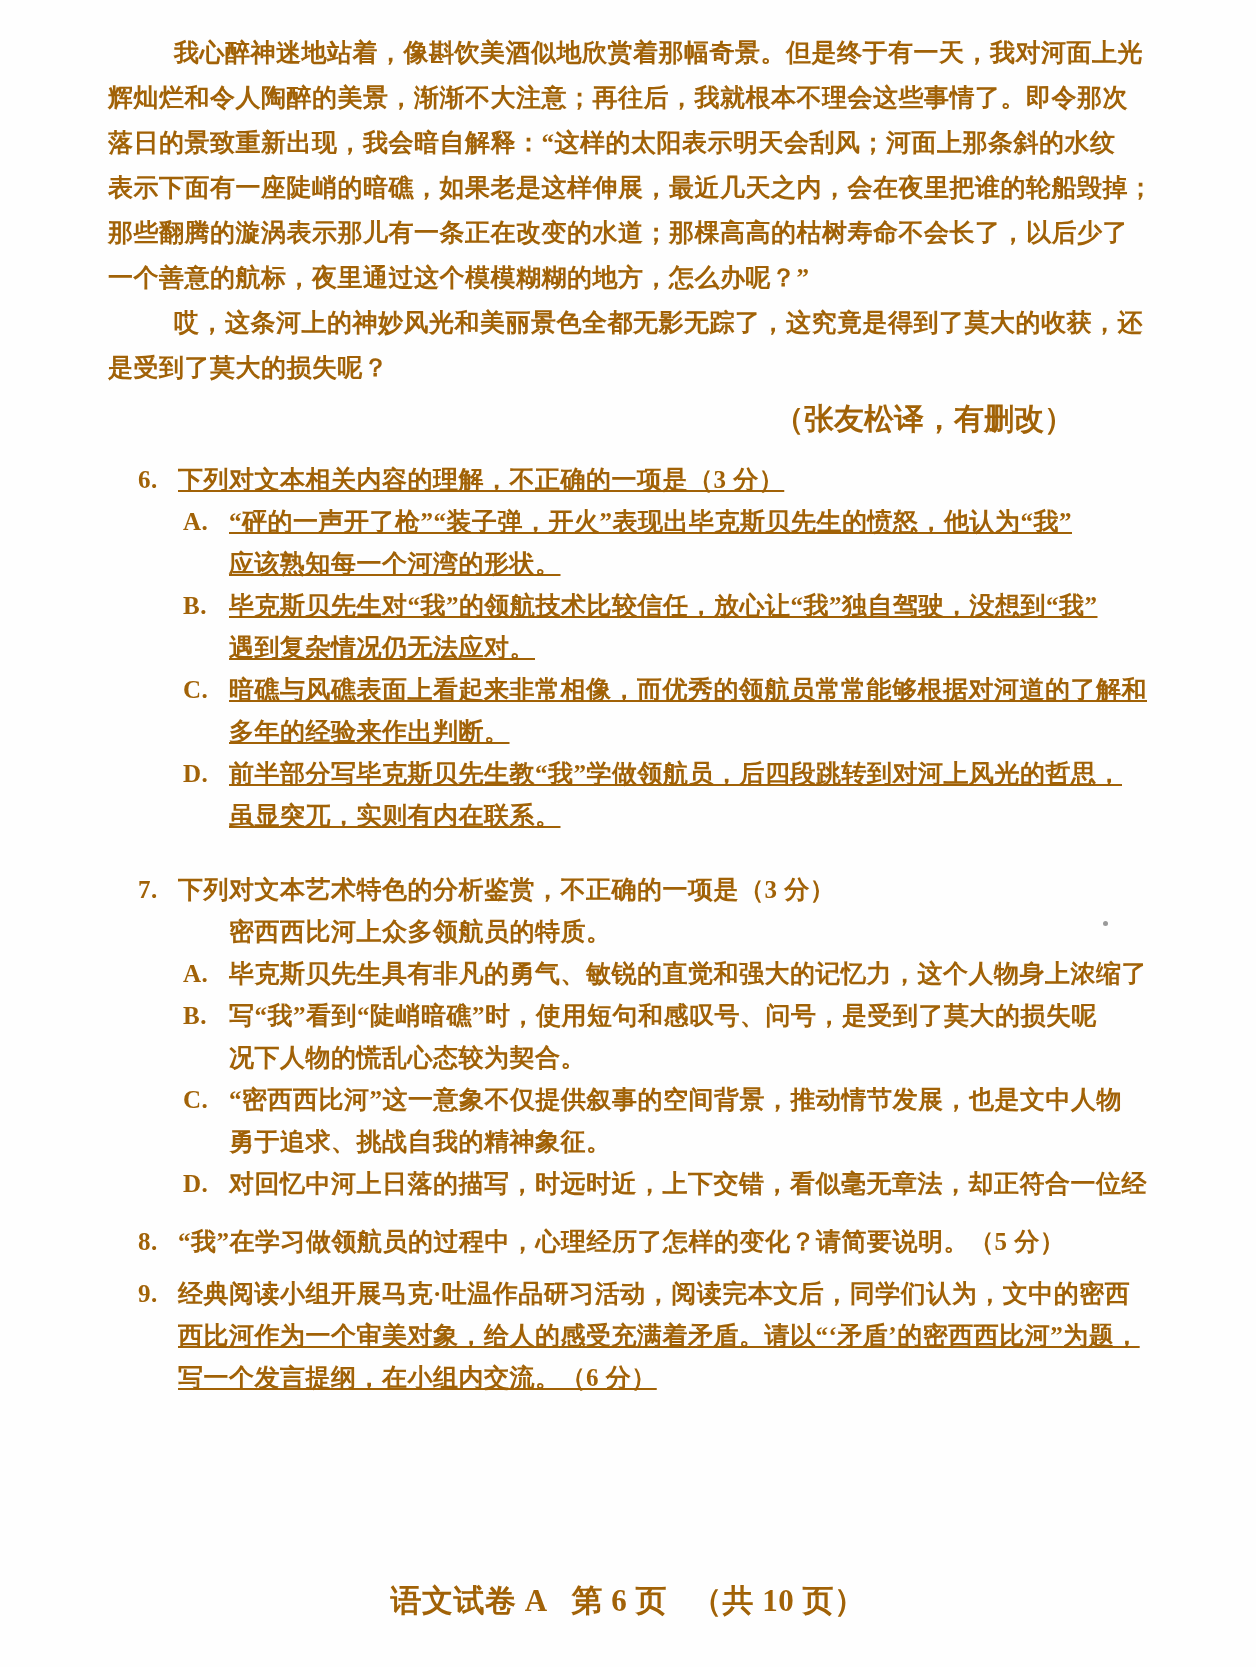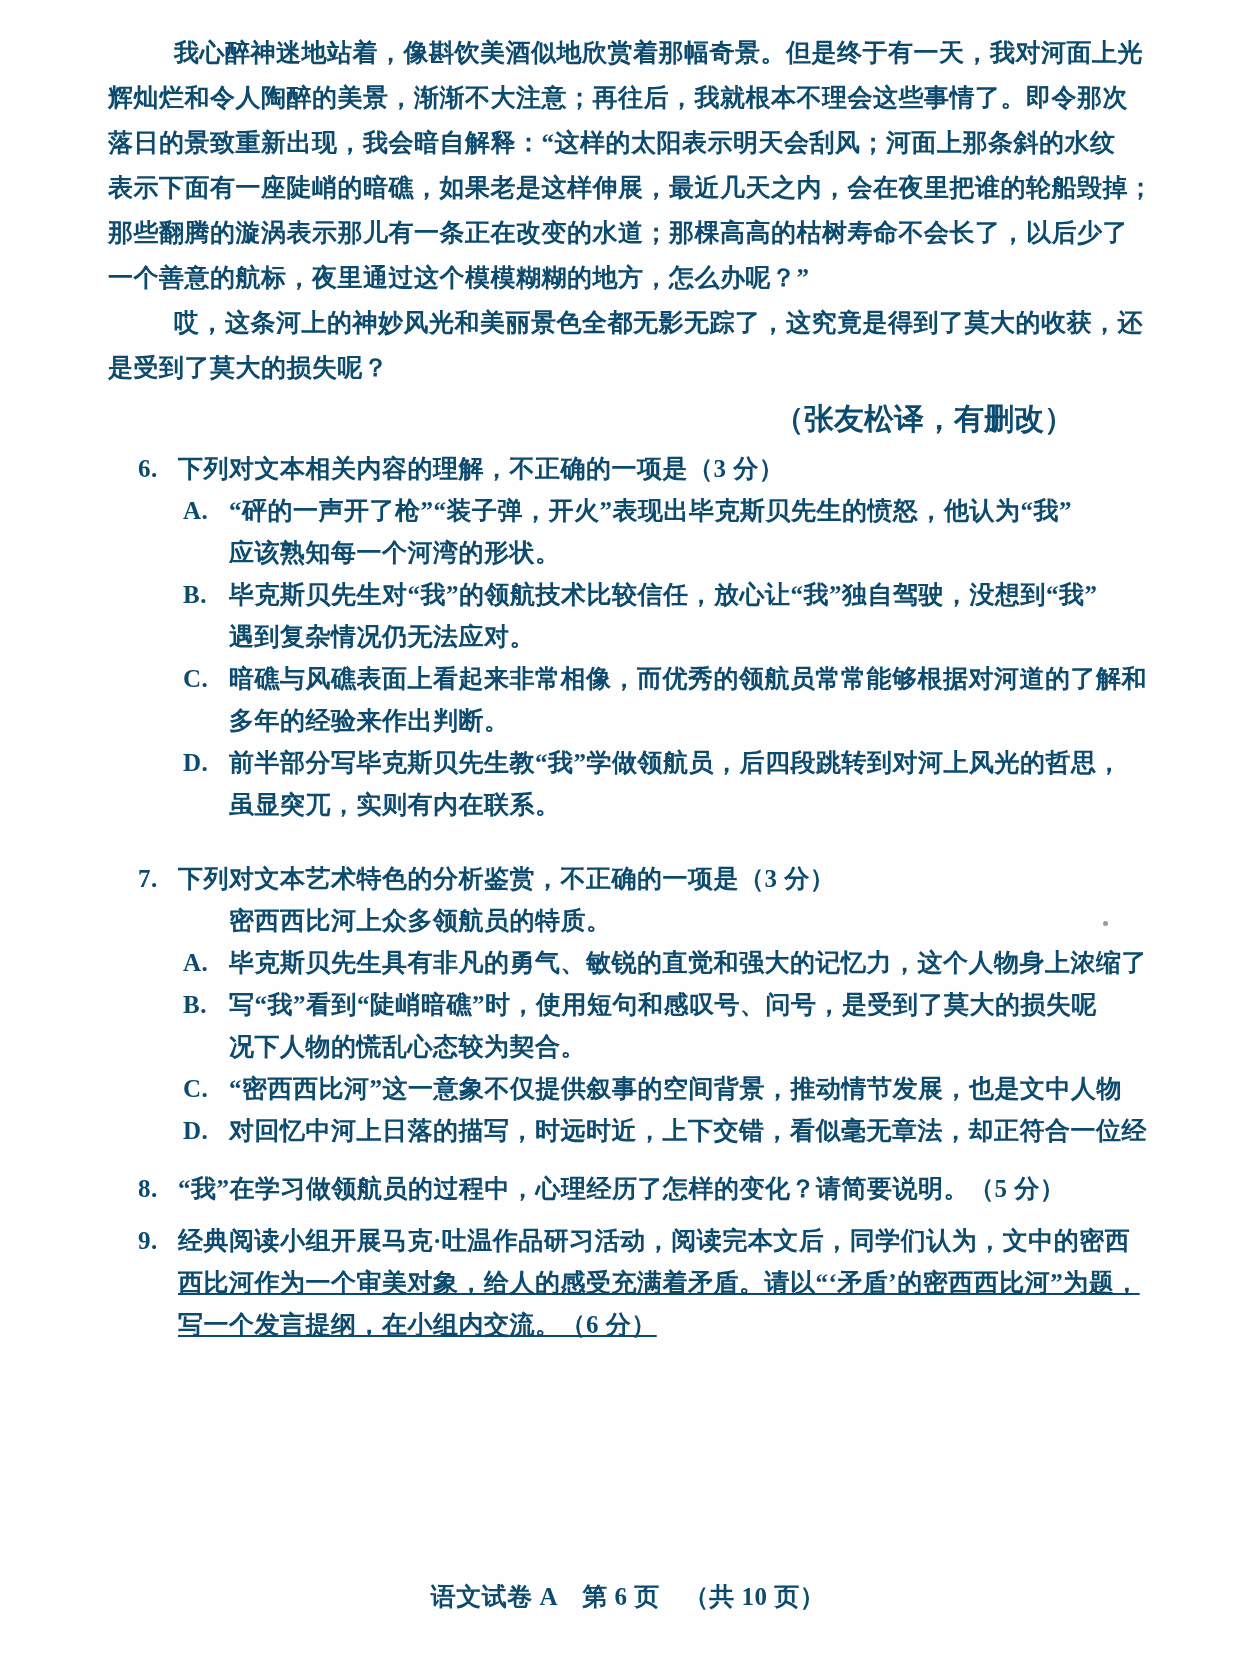--- a/index.html
+++ b/index.html
@@ -2,21 +2,21 @@
 <html><head>
 <meta charset="utf-8">
 <style>
   html, body { margin:0; padding:0; background:#ffffff; }
   .page {
     position: relative;
     width: 1256px;
     height: 1667px;
     background: #fefefe;
     font-family: "Liberation Serif", "DejaVu Serif", serif;
-    color: #0c4a6e;
+    color: #a16207;
     overflow: hidden;
   }
   .content { position: absolute; top: 30px; left: 0; right: 0; }
 
   .pline {
     padding-left: 108px;
     height: 45px;
     line-height: 45px;
     font-size: 25px;
     font-weight: 600;
@@ -43,32 +43,32 @@
     white-space: nowrap;
     letter-spacing: 0.5px;
   }
   .q-row { padding-left: 138px; }
   .qnum { display: inline-block; min-width: 40px; }
   .opt-first { padding-left: 183px; }
   .optlabel { display: inline-block; min-width: 46px; }
   .opt-cont { padding-left: 229px; }
   .q-cont { padding-left: 178px; text-decoration: underline; }
 
-  .gap-q6 { margin-top: 7px; }
+  .gap-q6 { margin-top: 18px; text-decoration: underline; }
   .gap-q7 { margin-top: 32px; }
   .gap-q8 { margin-top: 16px; }
   .gap-q9 { margin-top: 10px; }
 
   .footer {
     position: absolute;
     top: 1580px;
     left: 0;
     width: 100%;
     text-align: center;
-    font-size: 25px;
+    font-size: 31px;
     font-weight: 600;
     letter-spacing: 0.5px;
   }
   .footer span { margin: 0 12px; }
 
   .scan-dot {
     position: absolute;
     left: 1103px;
     top: 921px;
     width: 5px;
@@ -126,20 +126,21 @@
       <div class="qline opt-first">
         <span class="optlabel">A.</span><span>毕克斯贝先生具有非凡的勇气、敏锐的直觉和强大的记忆力，这个人物身上浓缩了</span>
       </div>
       <div class="qline opt-first">
         <span class="optlabel">B.</span><span>写“我”看到“陡峭暗礁”时，使用短句和感叹号、问号，是受到了莫大的损失呢</span>
       </div>
       <div class="qline opt-cont">况下人物的慌乱心态较为契合。</div>
       <div class="qline opt-first">
         <span class="optlabel">C.</span><span>“密西西比河”这一意象不仅提供叙事的空间背景，推动情节发展，也是文中人物</span>
       </div>
+      <div class="qline opt-cont">勇于追求、挑战自我的精神象征。</div>
       <div class="qline opt-first">
         <span class="optlabel">D.</span><span>对回忆中河上日落的描写，时远时近，上下交错，看似毫无章法，却正符合一位经</span>
       </div>
     </div>
 
     <div class="gap-q8">
       <div class="qline q-row">
         <span class="qnum">8.</span><span>“我”在学习做领航员的过程中，心理经历了怎样的变化？请简要说明。（5 分）</span>
       </div>
     </div>

